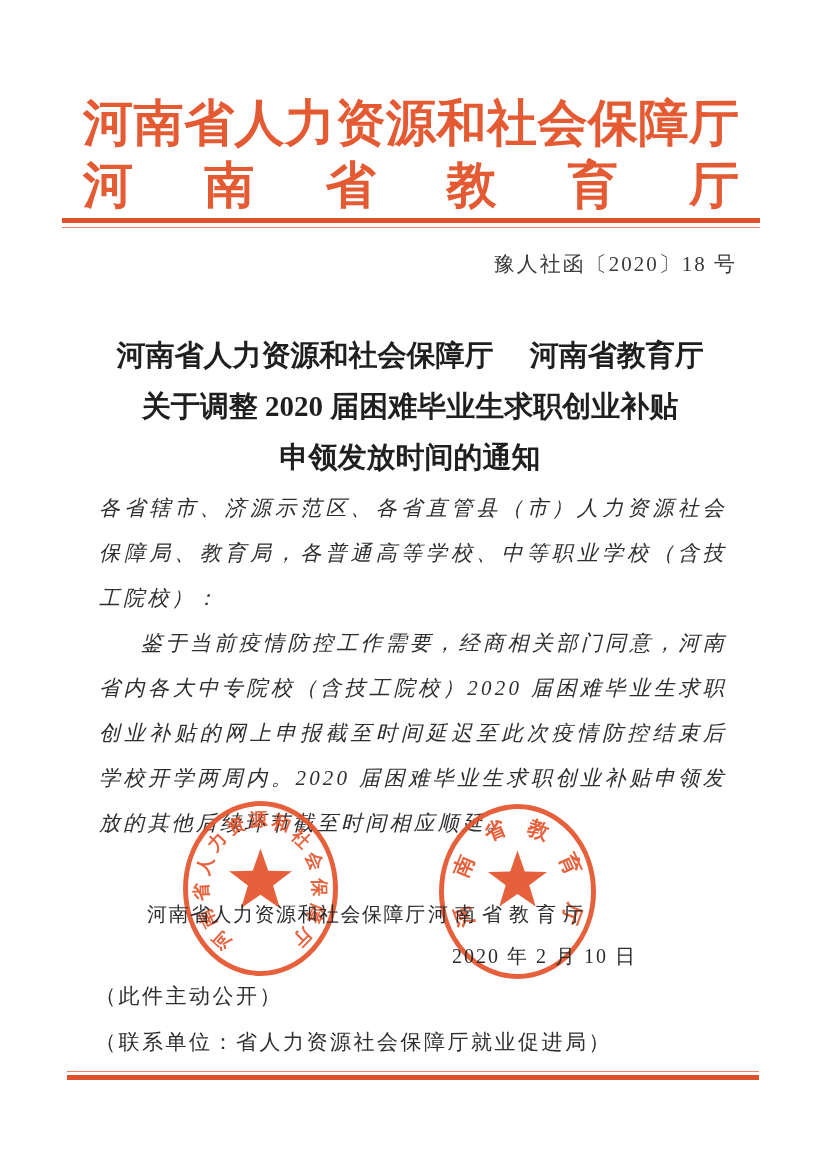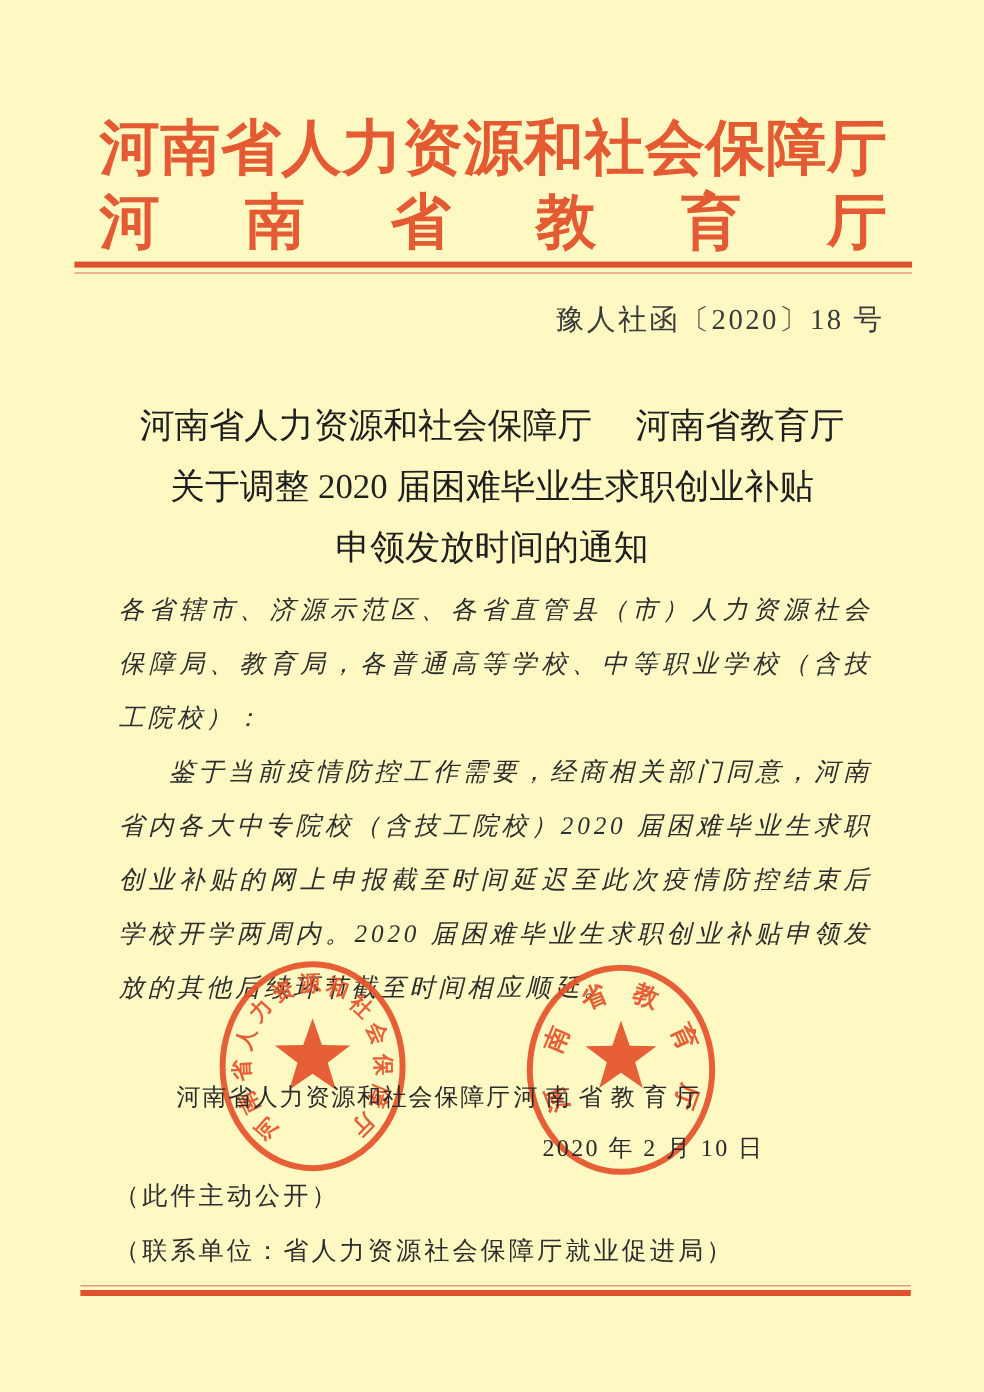--- a/index.html
+++ b/index.html
@@ -1,20 +1,20 @@
 <!DOCTYPE html>
 <html><head>
 <meta charset="utf-8">
 <style>
   html,body{margin:0;padding:0;background:#e9e9e9;}
   .page{
     position:relative;
     width:820px;height:1160px;
     margin:0 auto;
-    background:#fef9c3;
+    background:#ffffff;
     overflow:hidden;
     font-family:"Liberation Serif","DejaVu Serif",serif;
   }
   
   .letterhead{
     position:absolute;left:83px;top:92px;width:656px;
     color:#e35a33;
     font-weight:700;
     font-size:50px;
     line-height:62px;
@@ -25,27 +25,27 @@
     text-align-last:justify;
     white-space:nowrap;
   }
   .rule-top{position:absolute;left:62px;top:218px;width:698px;}
   .rule-top .thick{height:5px;background:#df512d;}
   .rule-top .thin{height:1px;background:#e8826a;margin-top:4px;}
   
   .doc-number{
     position:absolute;left:0;top:250px;width:737px;
     text-align:right;
-    font-size:24px;color:#3a3a3a;letter-spacing:2px;
+    font-size:21px;color:#3a3a3a;letter-spacing:2px;
   }
   
   .doc-title{
     position:absolute;left:60px;top:330px;width:700px;
     text-align:center;
-    font-weight:400;color:#1f1f1f;
+    font-weight:700;color:#1f1f1f;
     font-size:29px;line-height:51px;
   }
   
   .body-text{
     position:absolute;left:99px;top:486px;width:628px;
     font-size:21px;color:#2e2e2e;
     letter-spacing:3.2px;
     line-height:45px;
     text-align:justify;
   }

